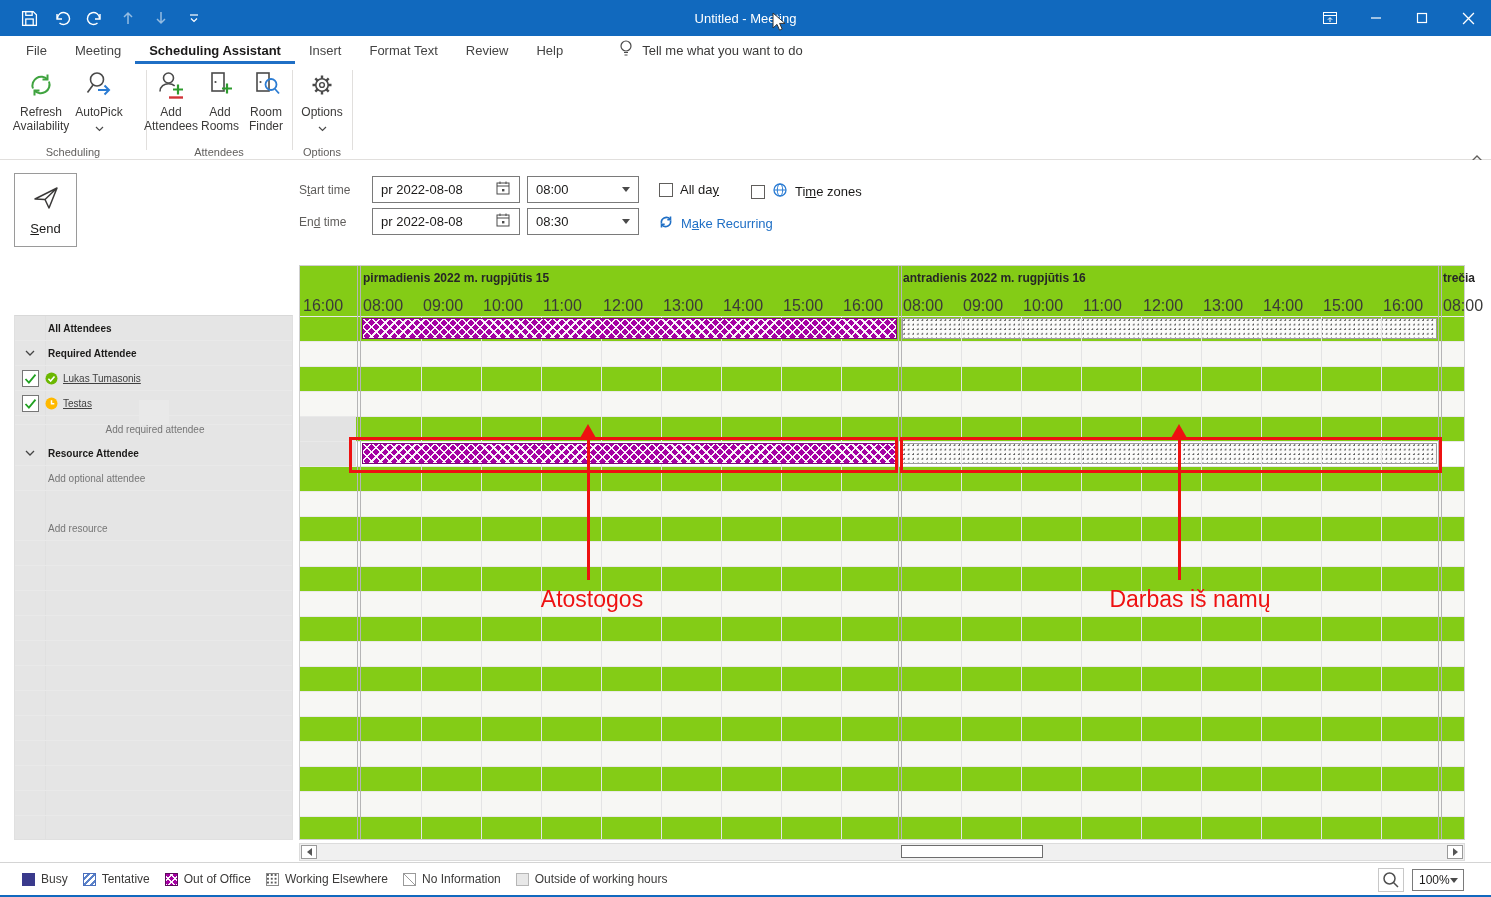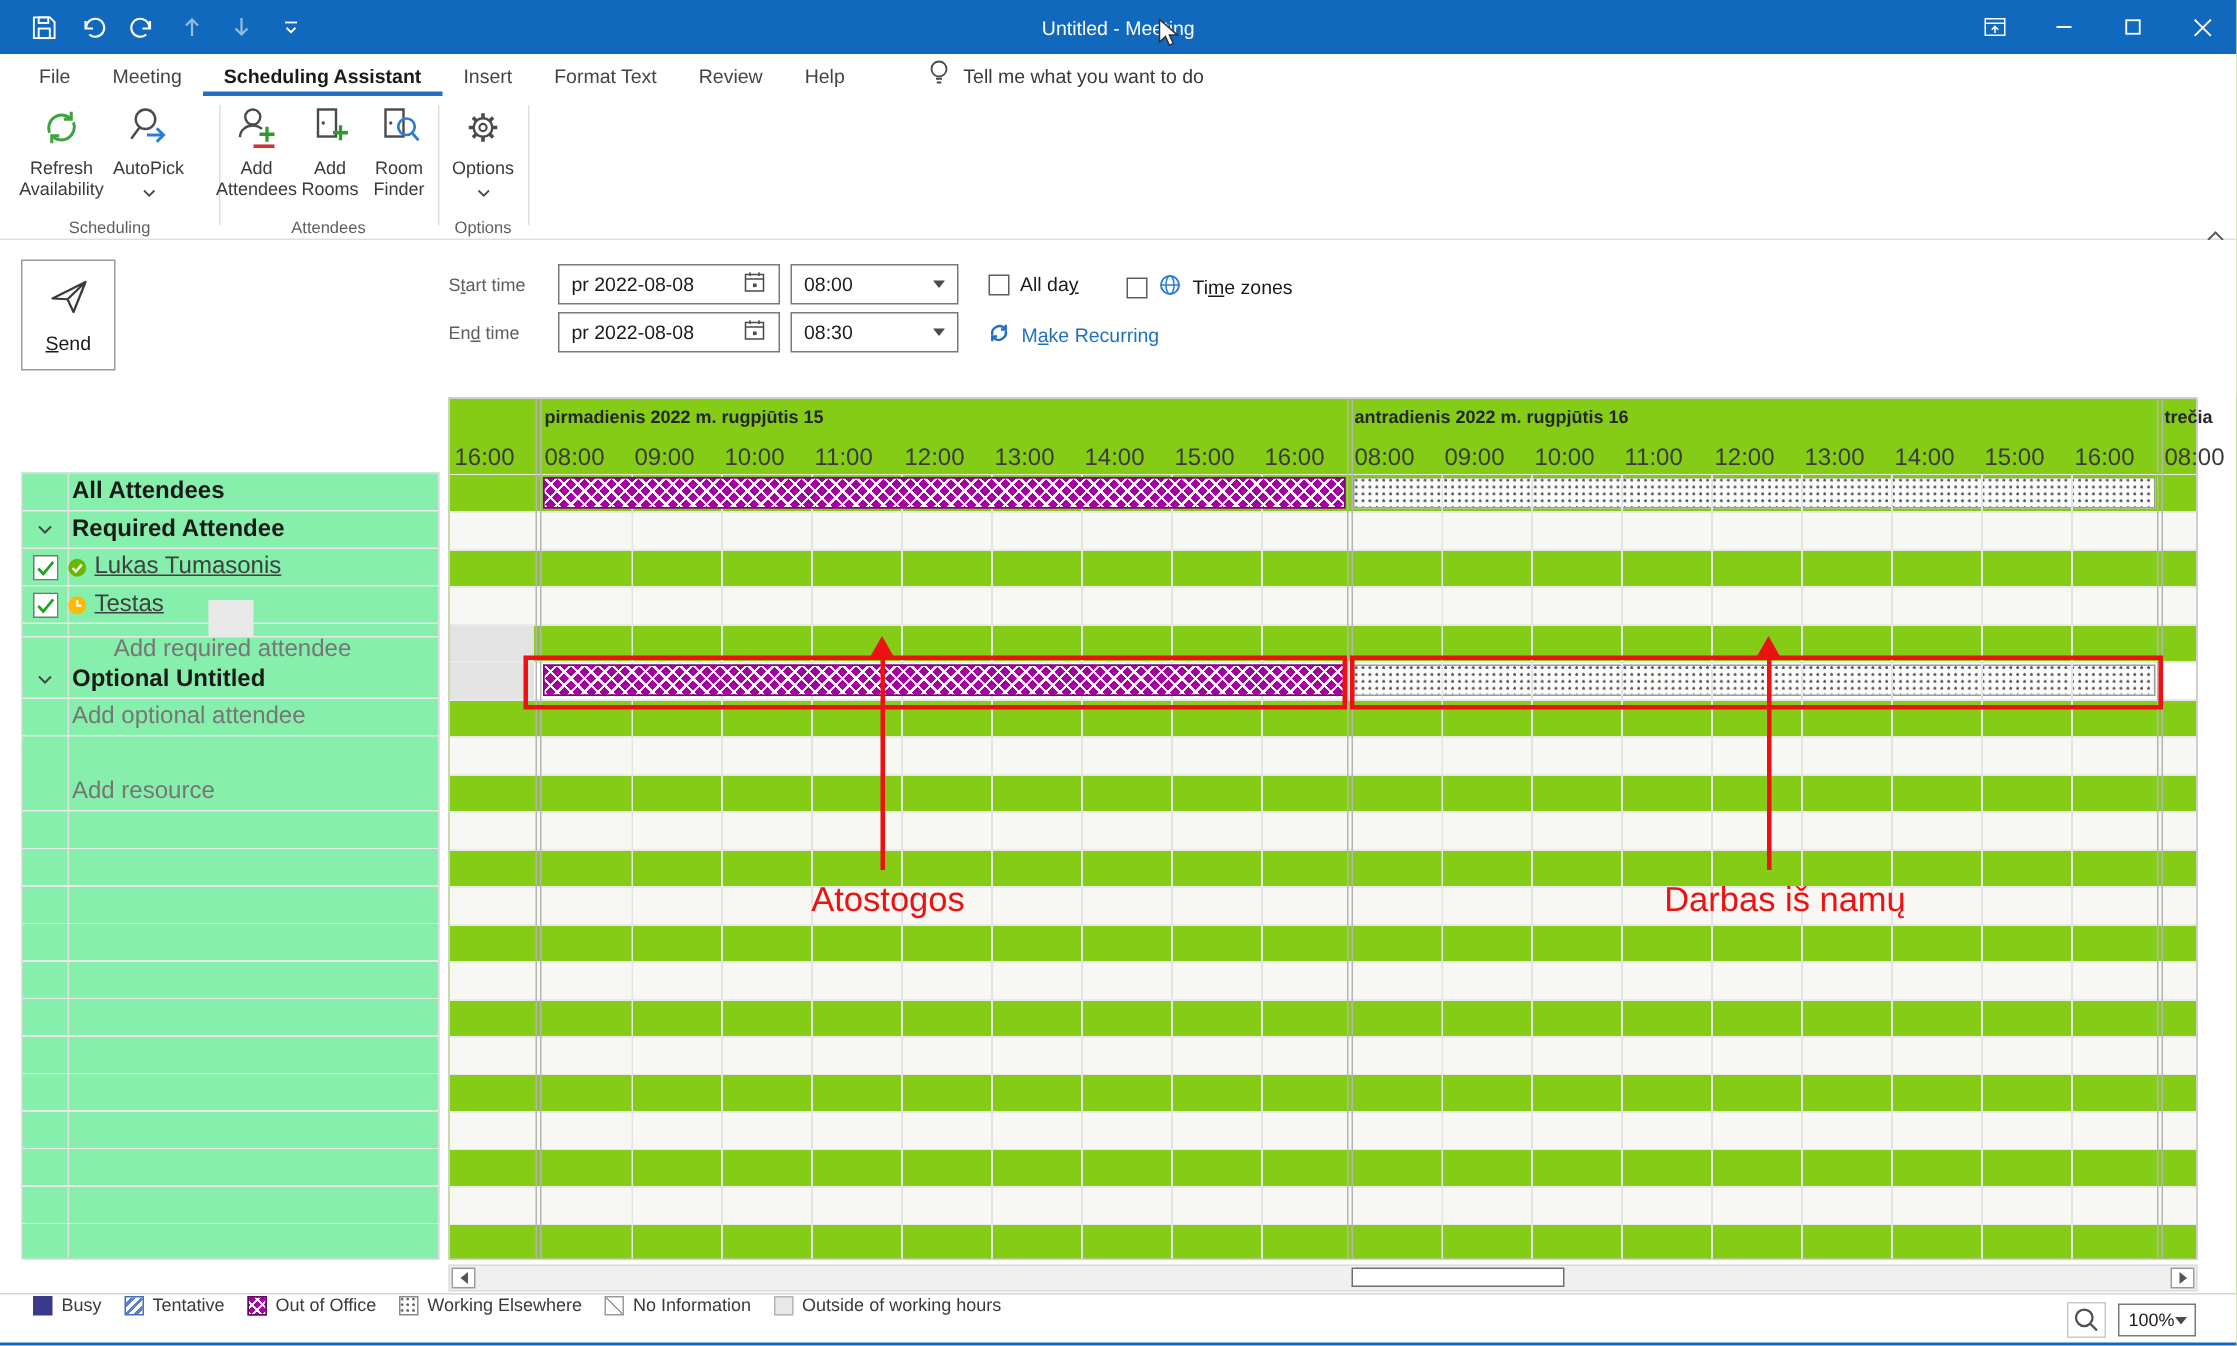--- a/index.html
+++ b/index.html
@@ -42,21 +42,21 @@
   .flabel { position:absolute; font-size:12px; color:#605e5c; }
   .field { position:absolute; height:27px; border:1px solid #7a7a7a; background:#fff; display:flex; align-items:center; font-size:13px; color:#1b1a19; padding:0 8px; }
   .field .grow { flex:1; }
   .ddarrow { width:0; height:0; border-left:4.5px solid transparent; border-right:4.5px solid transparent; border-top:5.5px solid #4a4a4a; }
   .chk { width:14px; height:14px; border:1px solid #605e5c; background:#fff; display:inline-block; }
   .chkrow { position:absolute; display:flex; align-items:center; gap:7px; font-size:13px; color:#1b1a19; }
   .linkrow { position:absolute; display:flex; align-items:center; gap:7px; font-size:13px; color:#1f6fc5; }
   .u { text-decoration: underline; }
 
   
-  .att-table { position:absolute; left:14px; top:315px; width:279px; height:525px; border:1px solid #e0e0e0; border-top:1px solid #d8d8d8; background:#86efac; font-size:16px; }
+  .att-table { position:absolute; left:14px; top:315px; width:279px; height:525px; border:1px solid #e0e0e0; border-top:1px solid #d8d8d8; background:#e5e5e5; font-size:10px; }
   .att-row { position:absolute; left:0; width:277px; height:25px; border-bottom:1px solid #e9e9e9; display:flex; align-items:center; }
   .att-vline { position:absolute; left:30px; top:0; width:1px; height:523px; background:#e0e0e0; }
   .att-cell-l { width:30px; height:24px; display:flex; align-items:center; justify-content:center; flex:none; }
   .att-name { padding-left:3px; }
   .bold { font-weight:bold; color:#1b1a19; }
   .muted { color:#767676; }
   .alink { color:#404040; text-decoration:underline; }
 
   
   .grid { position:absolute; left:299px; top:265px; width:1166px; height:575px; border:1px solid #cfcfcf; background:#84cc16; }
@@ -90,21 +90,21 @@
   .ann-text { position:absolute; color:#ee1111; font-size:23px; text-align:center; white-space:nowrap; }
 
   
   .hscroll { position:absolute; left:299px; top:843px; width:1166px; height:18px; background:#f0f0f0; border:1px solid #dcdcdc; }
   .sbtn { position:absolute; top:1px; width:16px; height:14px; background:#fff; border:1px solid #9a9a9a; display:flex; align-items:center; justify-content:center; }
   .tri-l { width:0; height:0; border-top:4px solid transparent; border-bottom:4px solid transparent; border-right:5px solid #555; }
   .tri-r { width:0; height:0; border-top:4px solid transparent; border-bottom:4px solid transparent; border-left:5px solid #555; }
   .sthumb { position:absolute; left:601px; top:1px; width:142px; height:13px; background:#fff; border:1px solid #6d6d6d; }
 
   
-  .statusbar { position:absolute; left:0; top:862px; width:1491px; height:33px; background:#fff; border-top:1px solid #d4d4d4; display:flex; align-items:flex-start; padding-left:22px; gap:15px; font-size:12px; color:#3b3a39; }
+  .statusbar { position:absolute; left:0; top:862px; width:1491px; height:33px; background:#fff; border-top:1px solid #d4d4d4; display:flex; align-items:center; padding-left:22px; gap:15px; font-size:12px; color:#3b3a39; }
   .lgitem { display:flex; align-items:center; gap:6px; }
   .sw { width:13px; height:13px; flex:none; }
   .sw-busy { background:#3a3a8c; }
   .sw-tentative { border:1px solid #4a6fbd; background:repeating-linear-gradient(135deg, #fff 0 2.5px, #5b82c9 2.5px 4.5px); }
   .sw-oof { border:1px solid #5c0a5c; background-color:#a400a2;
     background-image:
       repeating-linear-gradient(45deg, rgba(255,255,255,.95) 0 1.4px, transparent 1.4px 5px),
       repeating-linear-gradient(-45deg, rgba(255,255,255,.95) 0 1.4px, transparent 1.4px 5px); }
   .sw-we { border:1px solid #8a8a8a; background-color:#fff;
     background-image: radial-gradient(circle at 1px 1px, #5a5a5a .8px, transparent .95px); background-size:3.8px 3.8px; }
@@ -443,21 +443,21 @@
     <span class="att-cell-l" style="background:#e9e9e9;"></span>
     <span class="att-name muted">Add required attendee</span>
   </div>
 
   <div class="att-row" style="top:125px;">
     <span class="att-cell-l">
       <svg width="10" height="6" viewBox="0 0 10 6">
           <path d="M1 1l4 4 4-4" fill="none" stroke="#444" stroke-width="1.3"></path>
         </svg>
     </span>
-    <span class="att-name bold">Optional Untitled</span>
+    <span class="att-name bold">Resource Attendee</span>
   </div>
 
   <div class="att-row" style="top:150px;">
     <span class="att-cell-l"></span>
     <span class="att-name muted">Add optional attendee</span>
   </div>
 
 
   <div class="att-row" style="top:200px;">
     <span class="att-cell-l"></span>

